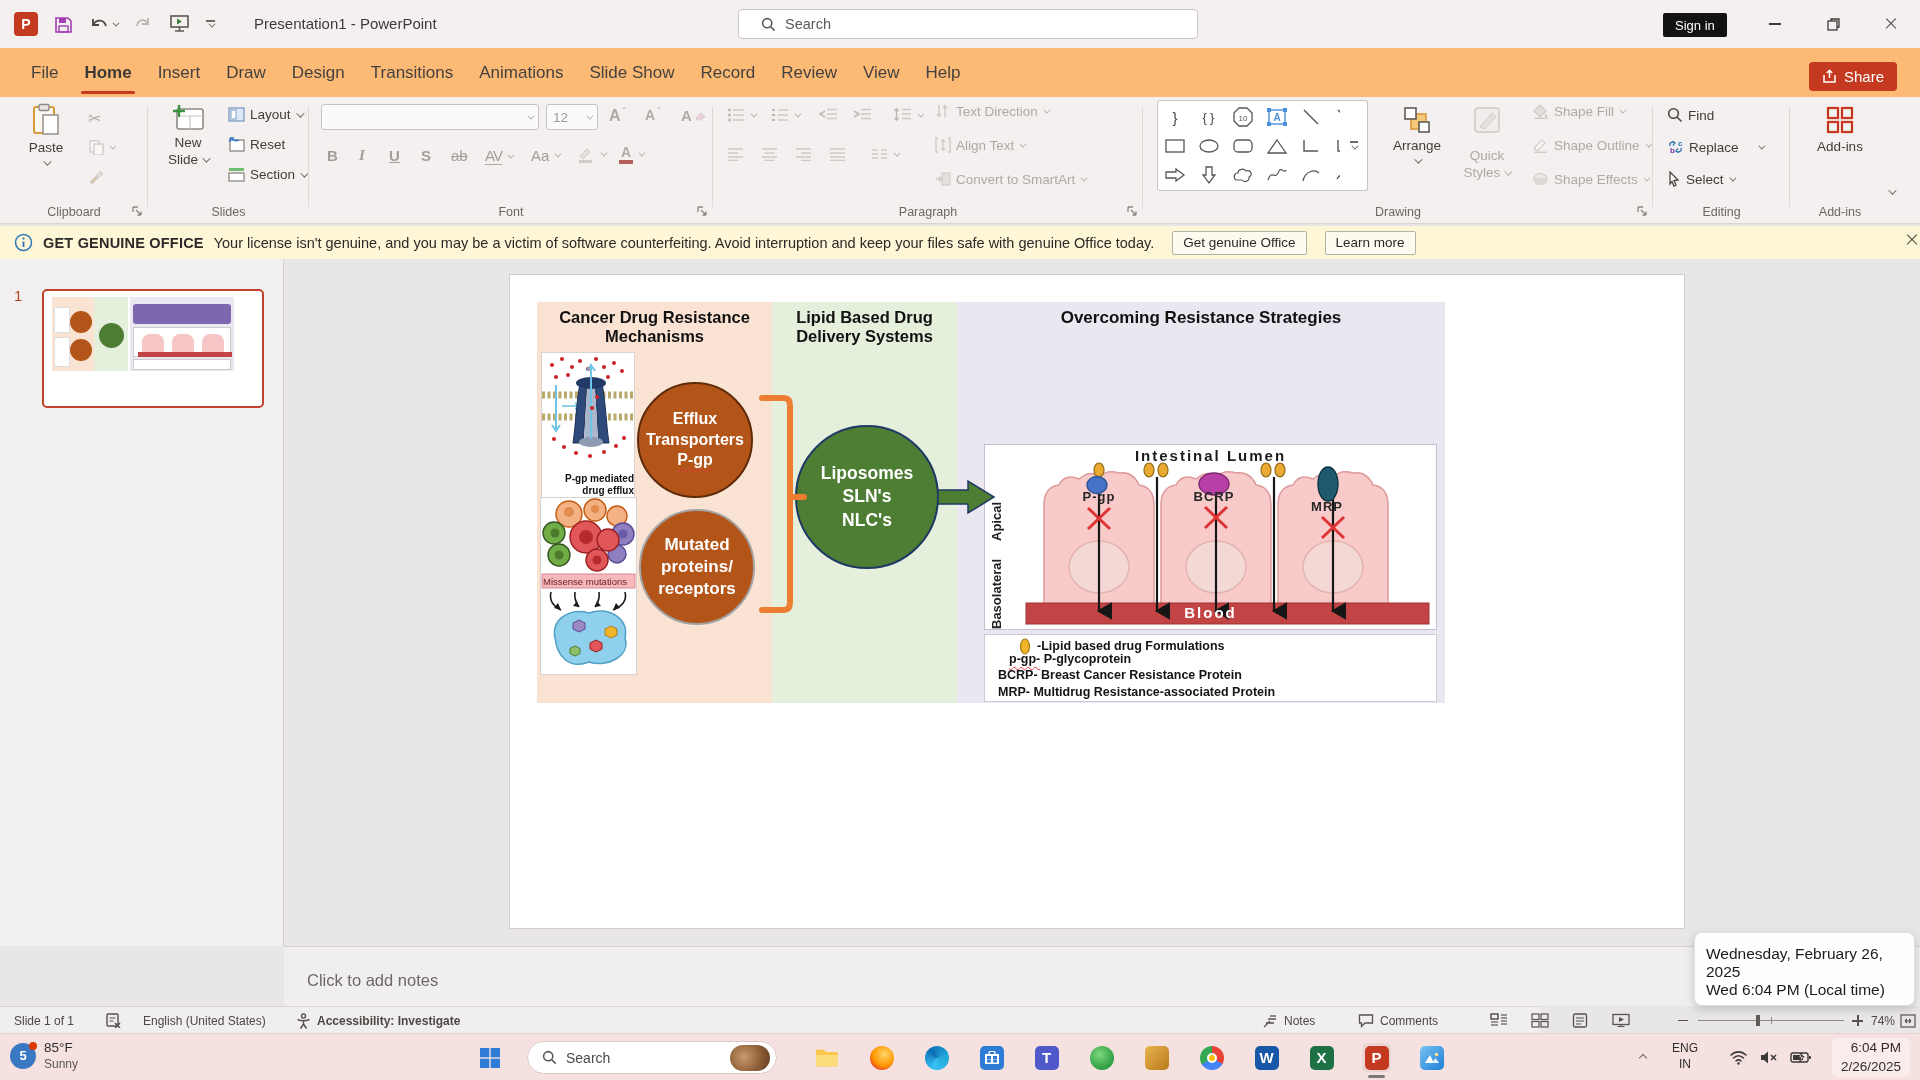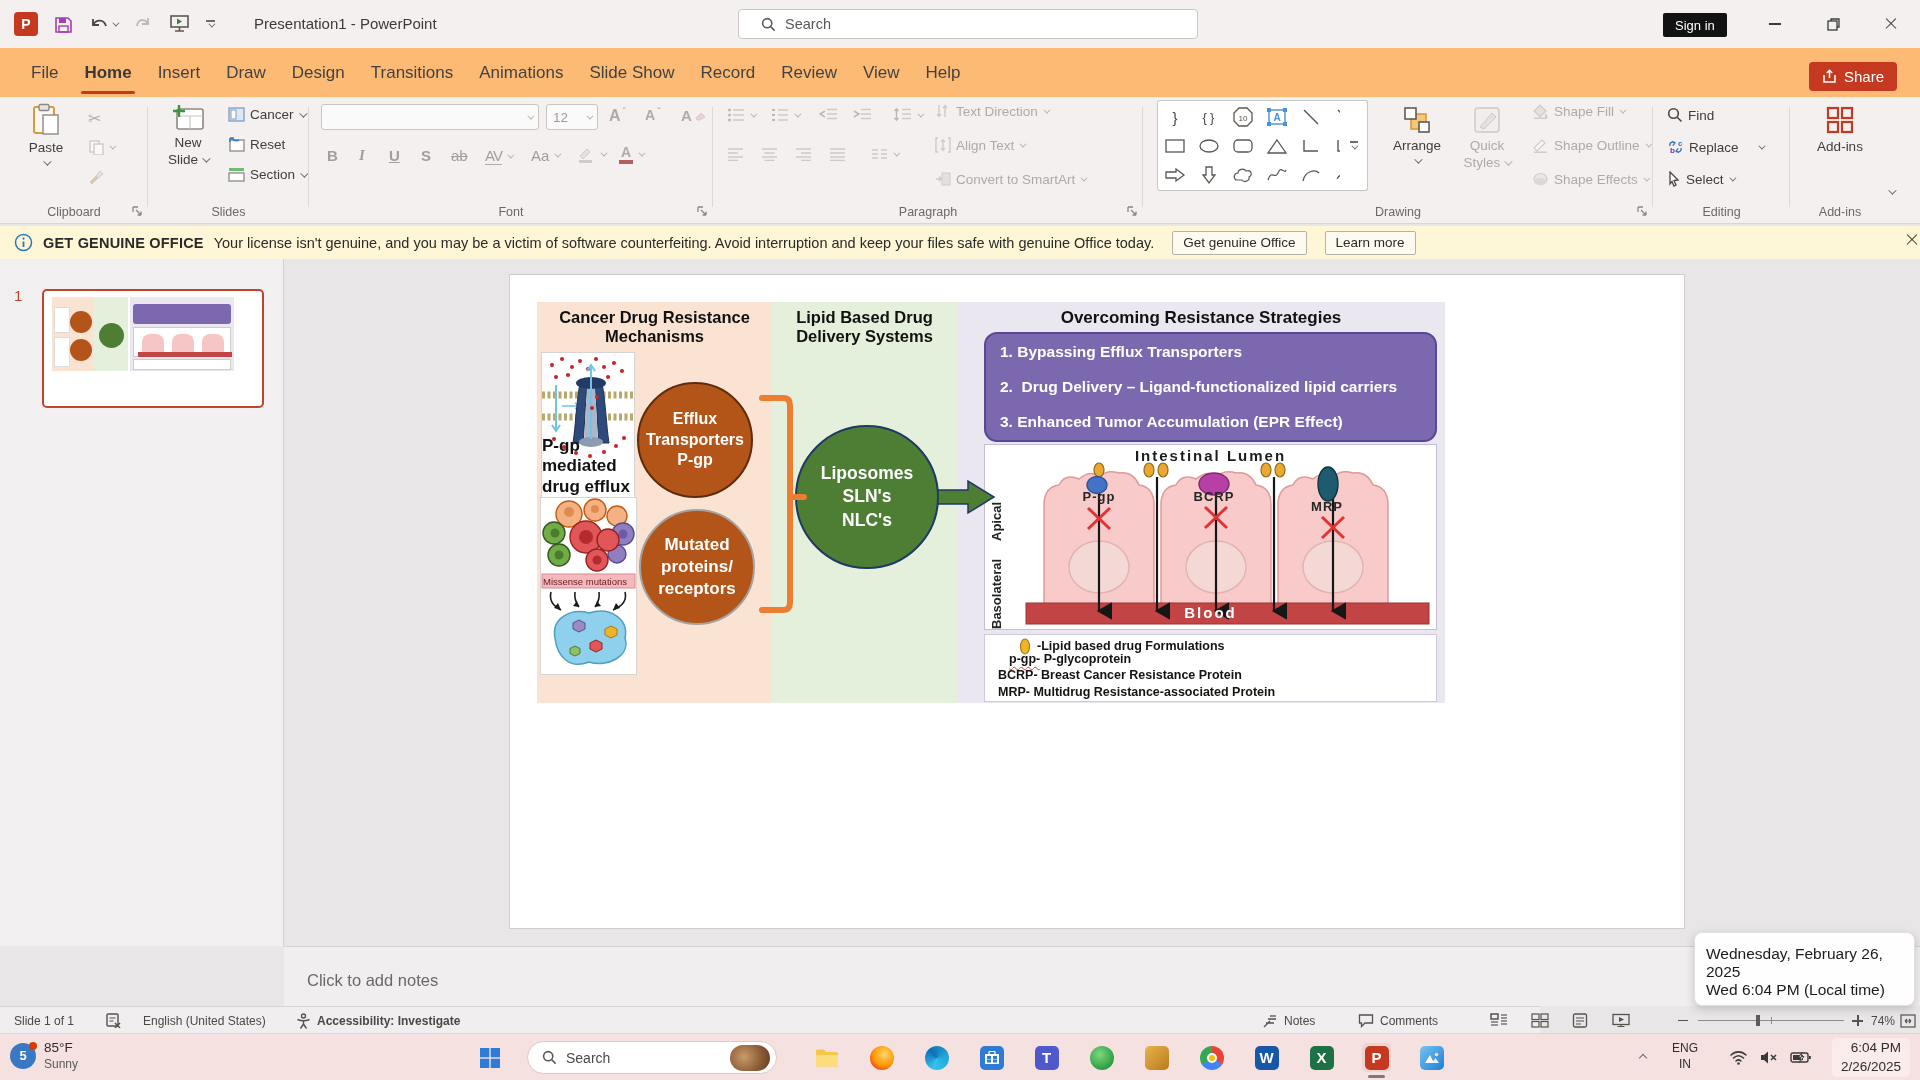--- a/index.html
+++ b/index.html
@@ -222,21 +222,21 @@
         <span class="flex" style="gap:4px">
             <span>Slide</span>
             <i class="cv"></i>
           </span>
       </div>
       <div class="sbtn" style="left:80px;top:10px">
         <svg width="17" height="15" viewBox="0 0 17 15">
             <rect x="1" y="1" width="15" height="13" fill="#dce8f5" stroke="#7d9cc0" stroke-width="1.3"></rect>
             <rect x="3" y="3" width="5" height="9" fill="#fff" stroke="#7d9cc0" stroke-width="1"></rect>
           </svg>
-        <span>Cancer</span>
+        <span>Layout</span>
           <i class="cv"></i>
       </div>
       <div class="sbtn" style="left:80px;top:40px">
         <svg width="17" height="15" viewBox="0 0 17 15">
             <rect x="2" y="3" width="14" height="11" fill="#fff" stroke="#8d8984" stroke-width="1.3"></rect>
             <path d="M2 1 L6 1 M2 1 L2 5 M2 1 C6 4 9 4 11 3" stroke="#2f7bd0" stroke-width="1.5" fill="none"></path>
           </svg>
         <span>Reset</span>
       </div>
       <div class="sbtn" style="left:80px;top:70px">
@@ -510,21 +510,21 @@
             <rect x="17" y="17" width="10" height="10" fill="#fff" stroke="#5f5b57" stroke-width="1.6"></rect>
           </svg>
         <span style="margin-top:3px">Arrange</span>
         <i class="cv" style="margin-top:3px"></i>
       </div>
       <div class="bigbtn dis" style="left: 313px; top: 8px; width: 62px;">
         <svg width="30" height="30" viewBox="0 0 30 30" class="dim">
             <rect x="3" y="3" width="24" height="24" rx="3" fill="#efecea" stroke="#b0aca9" stroke-width="1.5"></rect>
             <path d="M8 22 L20 8 L24 12 L12 24 Z" fill="#d8d4d1" stroke="#b0aca9" stroke-width="1"></path>
           </svg>
-        <span style="margin-top:3px">Quick</span>
+        <span style="margin-top:13px">Quick</span>
         <span class="flex" style="gap:4px">
             <span>Styles</span>
             <i class="cv lite"></i>
           </span>
       </div>
       <div class="sbtn dis" style="left: 389px; top: 6px;">
         <svg width="17" height="16" viewBox="0 0 17 16">
             <path d="M8 2 L14 8 L8 14 L2 8 Z" fill="#d8d4d1" stroke="#b0aca9" stroke-width="1.2"></path>
             <path d="M13 10 C15 12.5 16 13 15.5 14.5 C15 16 12.5 15.5 13 13.5 Z" fill="#b0aca9"></path>
             <rect x="2" y="14.5" width="13" height="2.5" fill="#b3afab"></rect>
@@ -679,21 +679,21 @@
                 <circle cx="22" cy="94" r="2"></circle>
                 <circle cx="34" cy="100" r="2"></circle>
                 <circle cx="48" cy="103" r="2"></circle>
                 <circle cx="62" cy="99" r="2"></circle>
                 <circle cx="74" cy="93" r="2"></circle>
                 <circle cx="82" cy="85" r="2"></circle>
                 <circle cx="55" cy="44" r="2"></circle>
                 <circle cx="50" cy="55" r="2"></circle>
               </g>
           </svg>
-          <div style="position:absolute;left:0;right:0;bottom:4px;text-align:left;font-weight:700;font-size:17px;line-height:1.2;color:#111">P-gp mediated drug efflux</div>
+          <div style="position:absolute;left:0;right:0;bottom:4px;text-align:right;font-weight:700;font-size:10px;line-height:1.2;color:#111">P-gp mediated drug efflux</div>
         </div>
 
         <div class="circ" style="left:100px;top:80px;width:116px;height:116px;background:#b35418;border:2px solid #5e2c0b;font-size:16px;line-height:1.3">
           <span>Efflux</span>
           <span>Transporters</span>
           <span class="wavy">P-gp</span>
         </div>
 
         <div class="imgbox" style="left:3px;top:195px;width:97px;height:178px">
           <svg width="95" height="176" viewBox="0 0 95 176">
@@ -751,25 +751,20 @@
         <div class="ptitle" style="font-size:16.5px;padding:0 14px">Lipid Based Drug Delivery Systems</div>
         <div class="circ" style="left:23px;top:123px;width:144px;height:144px;background:#4e7e34;border:2px solid #1f3864;font-size:17.5px;line-height:1.35">
           <span>Liposomes</span>
           <span>SLN's</span>
           <span>NLC's</span>
         </div>
       </div>
 
       <div class="panel" style="left:447px;width:488px;background:#eae7f1">
         <div class="ptitle" style="font-size:17px">Overcoming Resistance Strategies</div>
-        <div class="stratbox">
-          <div>1. Bypassing Efflux Transporters</div>
-          <div>2.  Drug Delivery – Ligand-functionalized lipid carriers</div>
-          <div>3. Enhanced Tumor Accumulation (EPR Effect)</div>
-        </div>
         <div class="diagram">
           <div style="position:absolute;top:2px;left:0;right:0;text-align:center;font-weight:700;font-size:15px;letter-spacing:2px;color:#1c1c1c">Intestinal Lumen</div>
           <div class="vlabel" style="left:4px;top:36px;height:60px">Apical</div>
           <div class="vlabel" style="left:4px;top:108px;height:76px">Basolateral</div>
           <svg width="451" height="184" viewBox="0 0 451 184" style="position:absolute;left:0;top:0">
             <defs>
               <marker id="ah" markerWidth="8" markerHeight="8" refX="4" refY="6" orient="auto">
                   <path d="M0,0 L8,0 L4,7 Z" fill="#161616"></path>
                 </marker>
             </defs>

